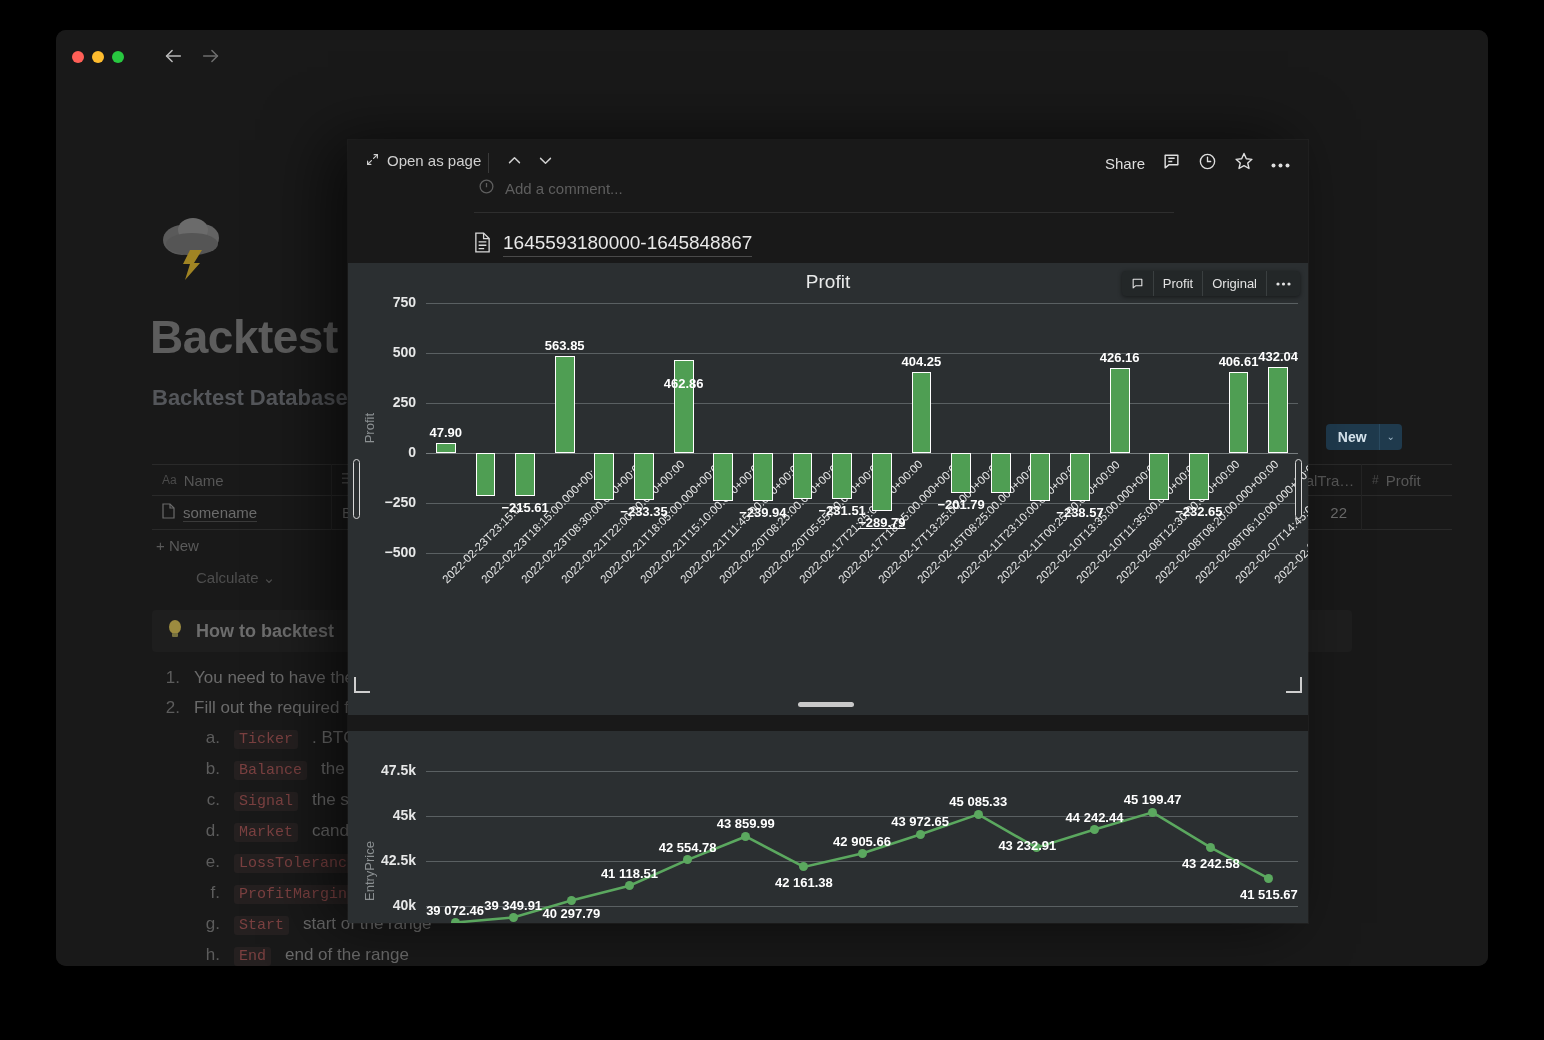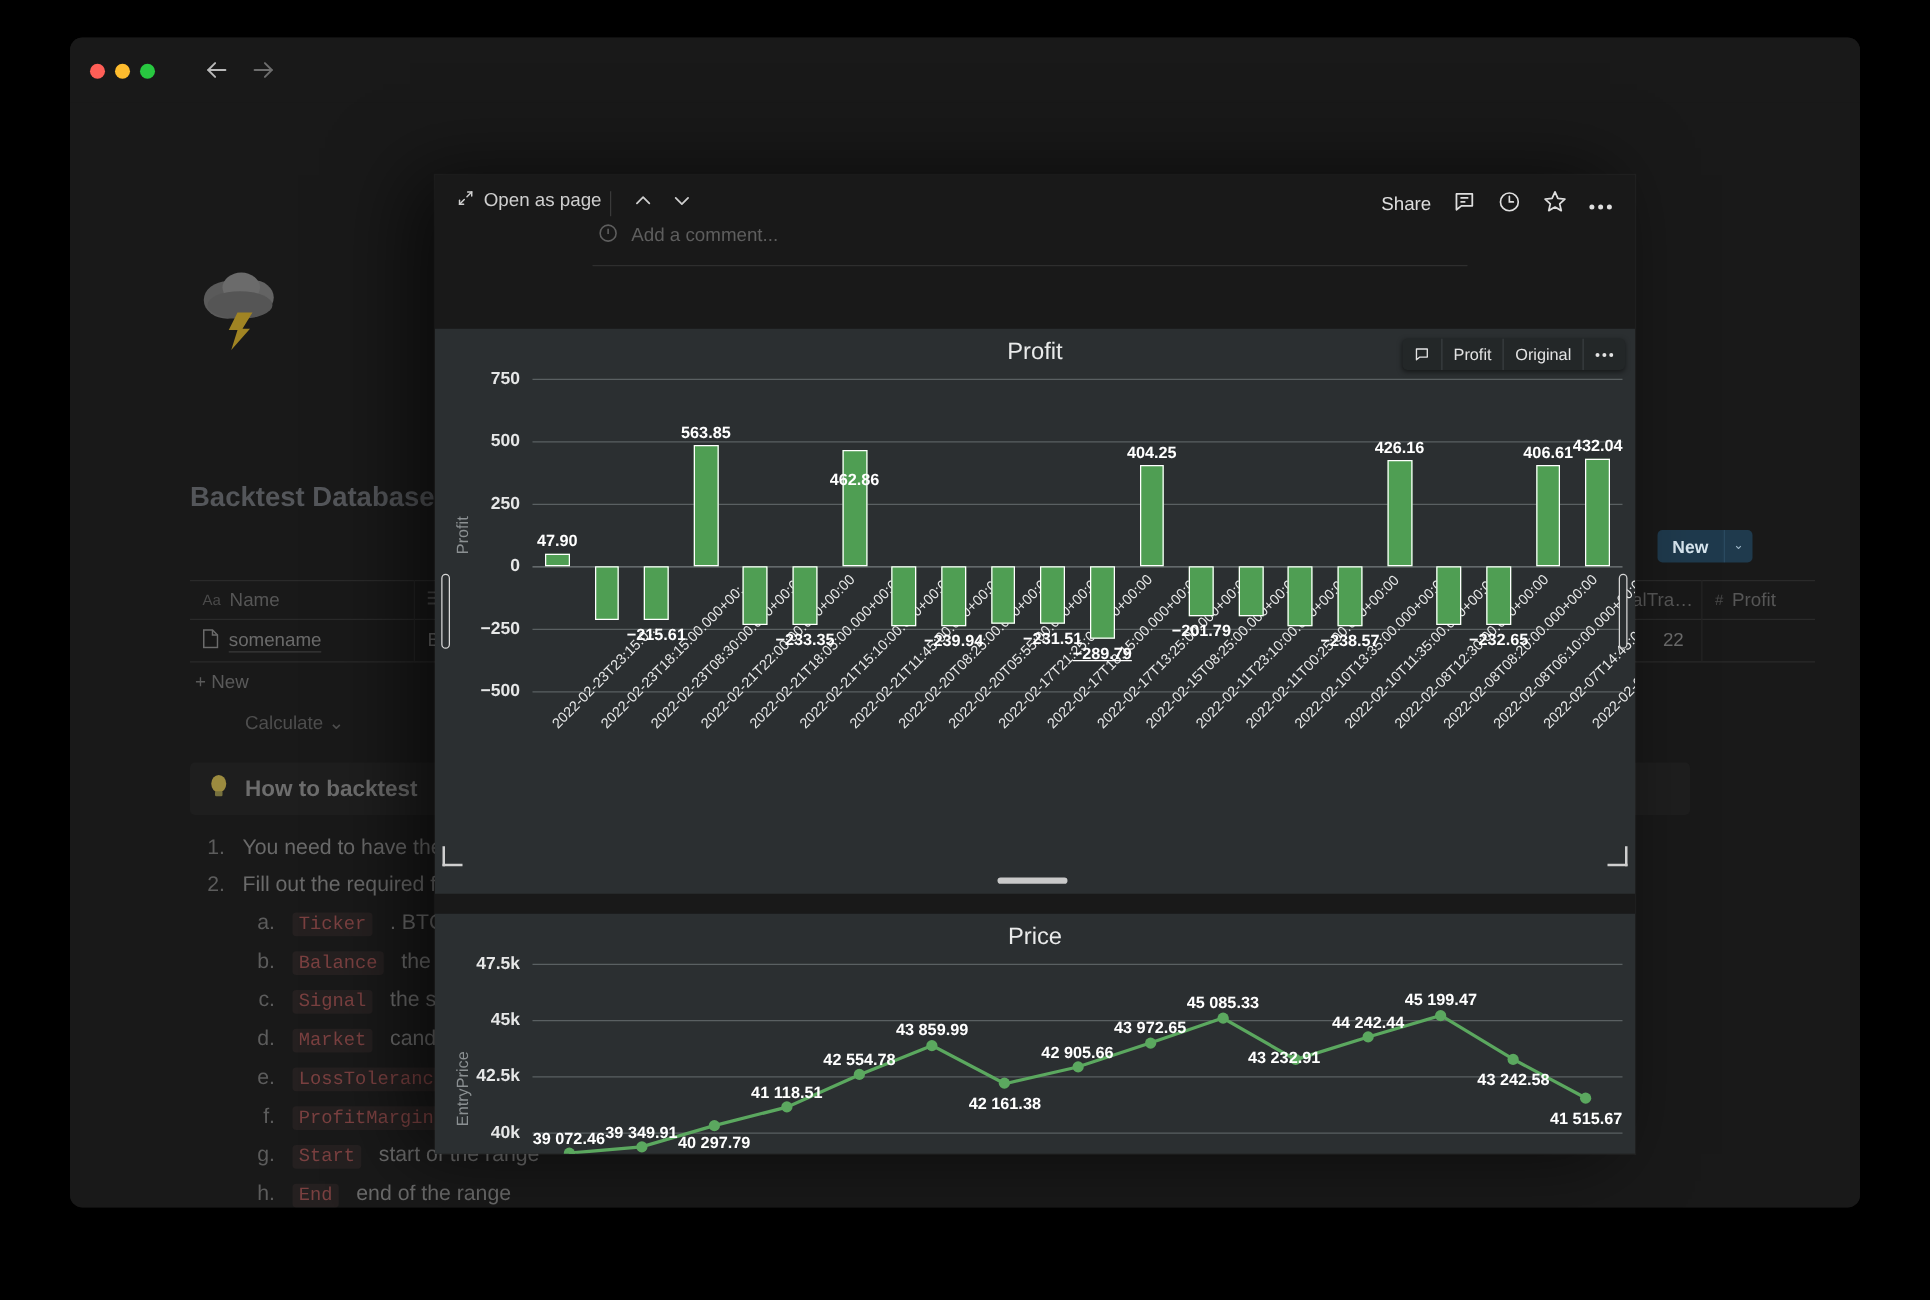--- a/index.html
+++ b/index.html
@@ -163,20 +163,21 @@
     <div class="emoji">
       <svg width="82" height="82" viewBox="0 0 82 82">
         <ellipse cx="30" cy="34" rx="19" ry="15" fill="#5a5a5a"></ellipse>
         <ellipse cx="50" cy="32" rx="17" ry="14" fill="#636363"></ellipse>
         <ellipse cx="41" cy="24" rx="15" ry="12" fill="#6b6b6b"></ellipse>
         <ellipse cx="40" cy="38" rx="26" ry="11" fill="#555555"></ellipse>
         <polygon points="38,44 50,44 42,57 48,57 33,74 38,58 31,58" fill="#a08423"></polygon>
       </svg>
     </div>
 
+    <div class="pg-title">Backtest</div>
     <div class="pg-sub">Backtest Database</div>
 
     <div class="dbhdr">
       <div class="db-tools">
         <span>
           <svg width="15" height="15" viewBox="0 0 24 24" fill="none" stroke="#555" stroke-width="2" stroke-linecap="round">
               <polyline points="15,3 21,3 21,9"></polyline>
               <polyline points="9,21 3,21 3,15"></polyline>
               <line x1="21" y1="3" x2="14" y2="10"></line>
               <line x1="3" y1="21" x2="10" y2="14"></line>
@@ -373,20 +374,32 @@
       <span>
         <svg width="17" height="17" viewBox="0 0 24 24" fill="none" stroke="#5e5e5e" stroke-width="1.8">
             <circle cx="12" cy="12" r="9"></circle>
             <line x1="12" y1="7" x2="12" y2="13"></line>
           </svg>
       </span>
       <span>Add a comment...</span>
     </div>
     <div class="hrule"></div>
 
+    <div class="filerow">
+      <span>
+        <svg width="17" height="21" viewBox="0 0 15 19" fill="none" stroke="#d9d9d9" stroke-width="1.2">
+            <path d="M1.5 1h7l5 5v12h-12z"></path>
+            <path d="M8.5 1v5h5"></path>
+            <line x1="4" y1="9" x2="11" y2="9"></line>
+            <line x1="4" y1="12" x2="11" y2="12"></line>
+            <line x1="4" y1="15" x2="9" y2="15"></line>
+          </svg>
+      </span>
+      <span class="fname">1645593180000-1645848867</span>
+    </div>
 
     <div class="chartblock cb-profit">
       <div class="chart-title">Profit</div>
       <div class="img-toolbar">
         <span class="itb">
           <svg width="13" height="13" viewBox="0 0 24 24" fill="none" stroke="#e3e3e3" stroke-width="2" stroke-linejoin="round">
               <path d="M4 4h16v12H9l-5 4z"></path>
             </svg>
         </span>
         <span class="itb">Profit</span>
@@ -477,21 +490,20 @@
         </div>
 
       <div class="scroll-pill" style="left:5px; top:196px; height:60px;"></div>
       <div class="scroll-pill" style="right:6px; top:196px; height:60px;"></div>
       <div class="hscroll" style="left:450px; bottom:8px; width:56px;"></div>
       <div class="corner bl" style="left:6px; bottom:22px;"></div>
       <div class="corner br" style="right:6px; bottom:22px;"></div>
     </div>
 
     <div class="chartblock cb-price">
-      <div class="chart-title">Price</div>
       <div class="axis-label-y" style="left:14px; top:110px;">EntryPrice</div>
       <div id="price-plot">
           <div class="gridline" style="left: 78px; top: 39.9798px; width: 872px;"></div>
           <div class="ytick" style="left: 8px; top: 30.9798px;">47.5k</div>
           <div class="gridline" style="left: 78px; top: 84.9293px; width: 872px;"></div>
           <div class="ytick" style="left: 8px; top: 75.9293px;">45k</div>
           <div class="gridline" style="left: 78px; top: 129.879px; width: 872px;"></div>
           <div class="ytick" style="left: 8px; top: 120.879px;">42.5k</div>
           <div class="gridline" style="left: 78px; top: 174.828px; width: 872px;"></div>
           <div class="ytick" style="left: 8px; top: 165.828px;">40k</div>

